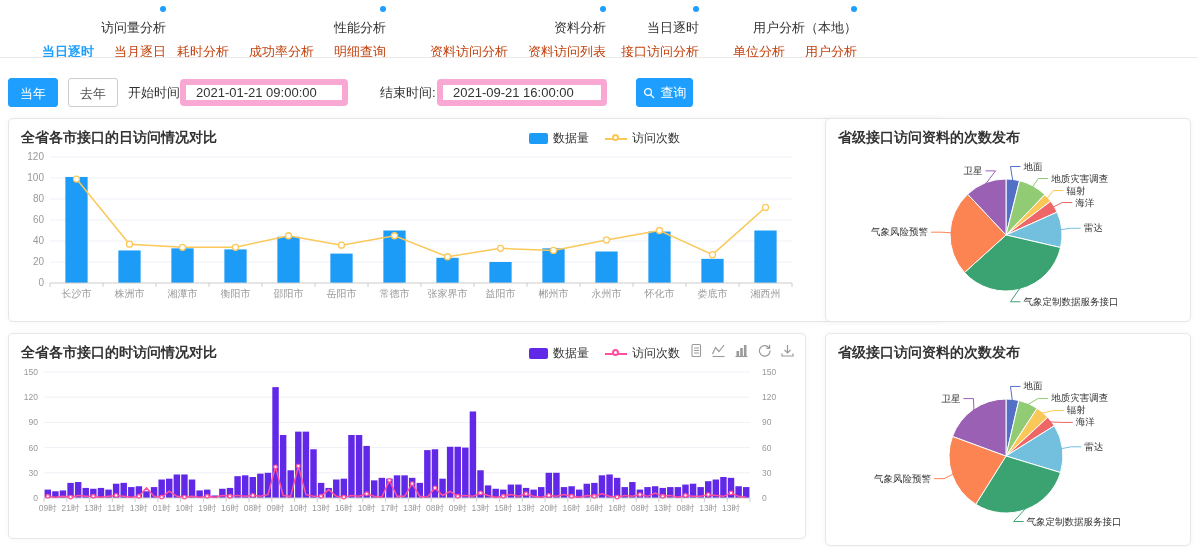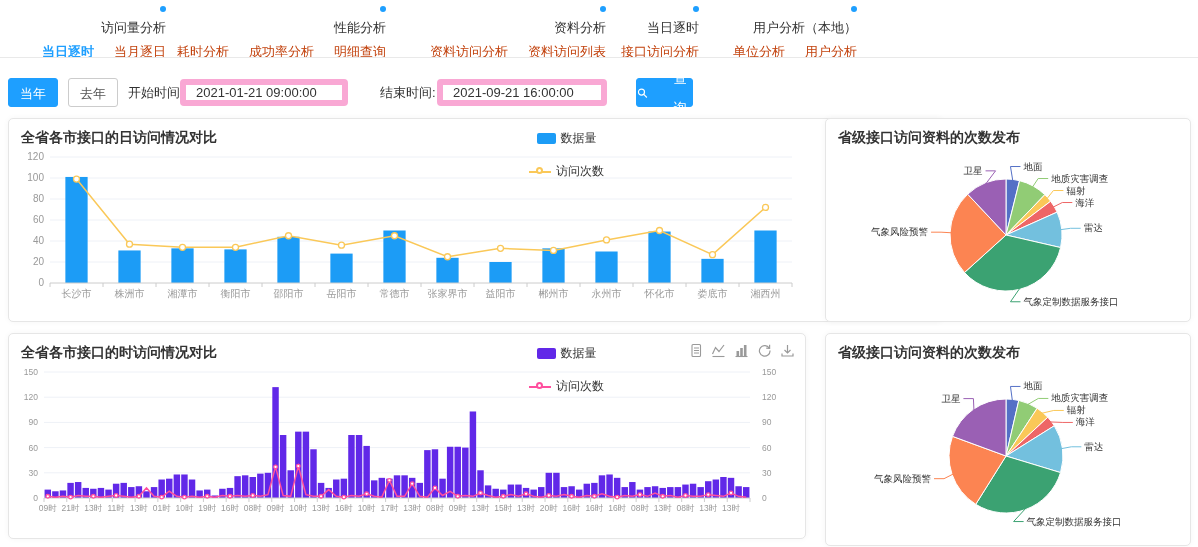--- a/index.html
+++ b/index.html
@@ -18,27 +18,27 @@
   .divider { position:absolute; left:0; top:57px; width:1198px; height:1px; background:#e9e9e9; }
 
   
   .btn { position:absolute; top:78px; height:29px; border-radius:3px; font-size:13px; text-align:center;
          line-height:29px; cursor:pointer; }
   .btn-primary { background:#1E9FFF; color:#fff; border:1px solid #1E9FFF; }
   .btn-plain { background:#fff; color:#555; border:1px solid #ccc; }
   .filter-label { position:absolute; top:84px; font-size:13px; color:#333; }
   .date-input { position:absolute; top:79px; height:27px; border:6px solid #f9a8d4; border-radius:4px;
                 font-size:13px; color:#333; padding-left:10px; font-family:"Liberation Sans",sans-serif; outline:none; }
-  .search-btn { display:flex; align-items:center; justify-content:center; gap:21px; }
+  .search-btn { display:flex; align-items:center; justify-content:center; gap:6px; }
 
   
   .panel { position:absolute; background:#fff; border:1px solid #e6e6e6; border-radius:5px;
            box-shadow:0 0 6px rgba(0,0,0,0.04); }
   .panel-title { position:absolute; left:12px; top:10px; font-size:14px; font-weight:bold; color:#333; }
-  .legend { position:absolute; top:11px; display:flex; gap:16px; align-items:center; font-size:12px; color:#333;flex-direction:column; }
+  .legend { position:absolute; top:11px; display:flex; gap:16px; align-items:center; font-size:12px; color:#333; }
   .legend-item { display:flex; align-items:center; gap:5px; cursor:pointer; }
   .swatch-bar { width:19px; height:11px; border-radius:2px; }
   .swatch-line { position:relative; width:22px; height:11px; }
   .swatch-line .ln { position:absolute; left:0; top:5px; width:22px; height:2px; }
   .swatch-line .ring { position:absolute; left:7px; top:1px; width:7px; height:7px; border-radius:50%;
                        background:#fff; border:2px solid; }
   .toolbox { position:absolute; right:10px; top:9px; display:flex; gap:8px; }
   .toolbox span { cursor:pointer; display:block; height:15px; }
   .chart-svg { position:absolute; left:5px; top:32px; }
   .pie-svg { position:absolute; left:0; top:28px; }

